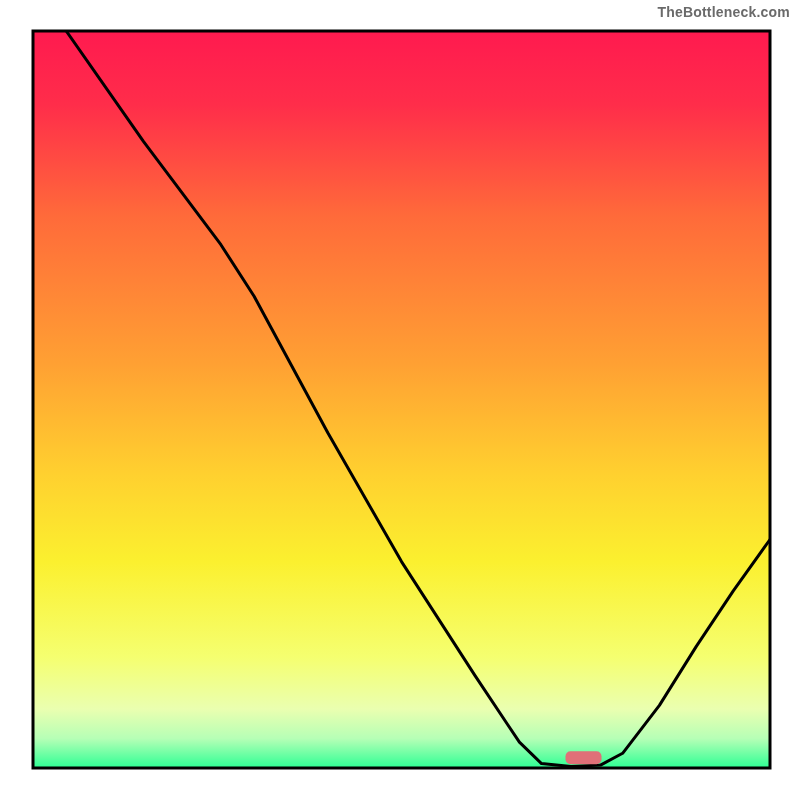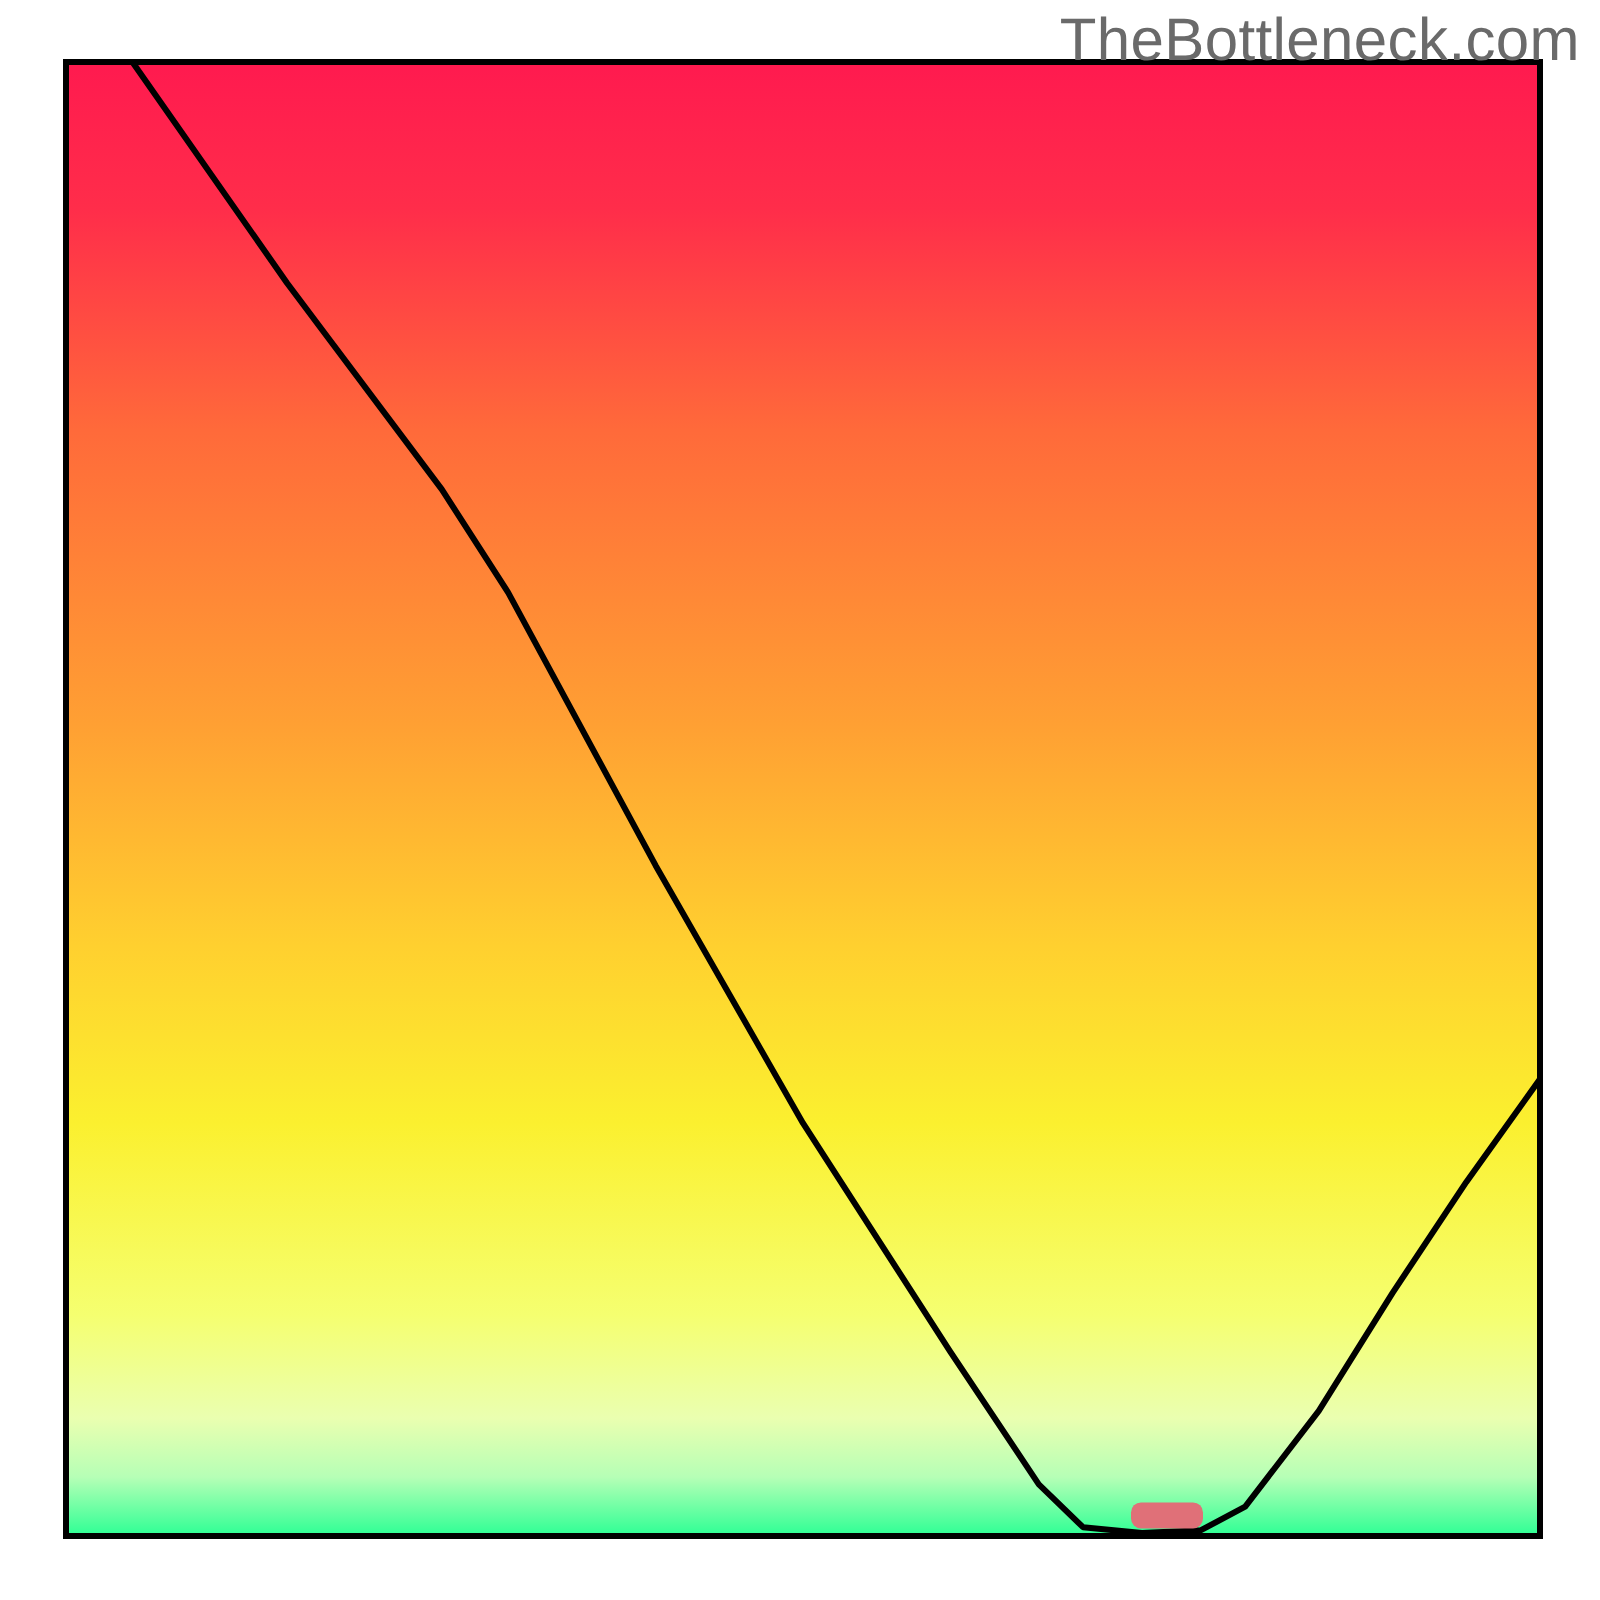--- a/index.html
+++ b/index.html
@@ -13,22 +13,22 @@
   }
   .stage {
     position: relative;
     width: 800px;
     height: 800px;
   }
   .watermark {
     position: absolute;
     top: 4px;
     right: 10px;
-    font-size: 30px;
-    font-weight: 400;
+    font-size: 14px;
+    font-weight: 700;
     color: #6a6a6a;
     letter-spacing: 0.2px;
     z-index: 20;
   }
   svg.chart {
     position: absolute;
     left: 0;
     top: 0;
     width: 800px;
     height: 800px;

